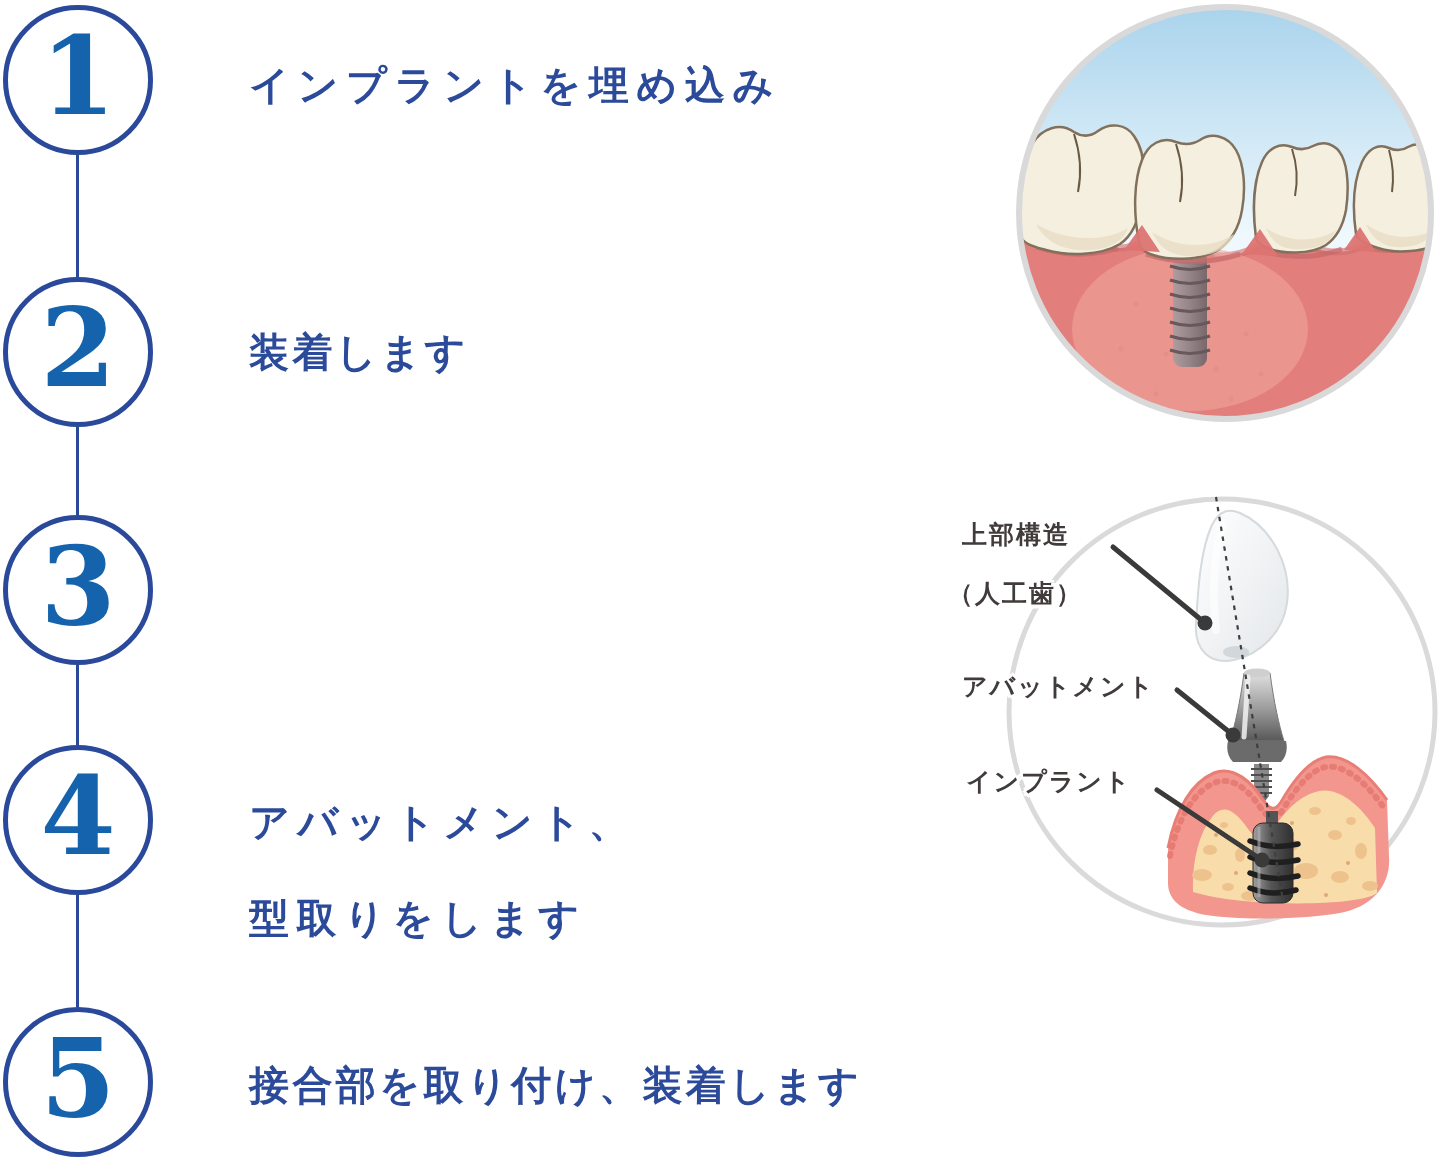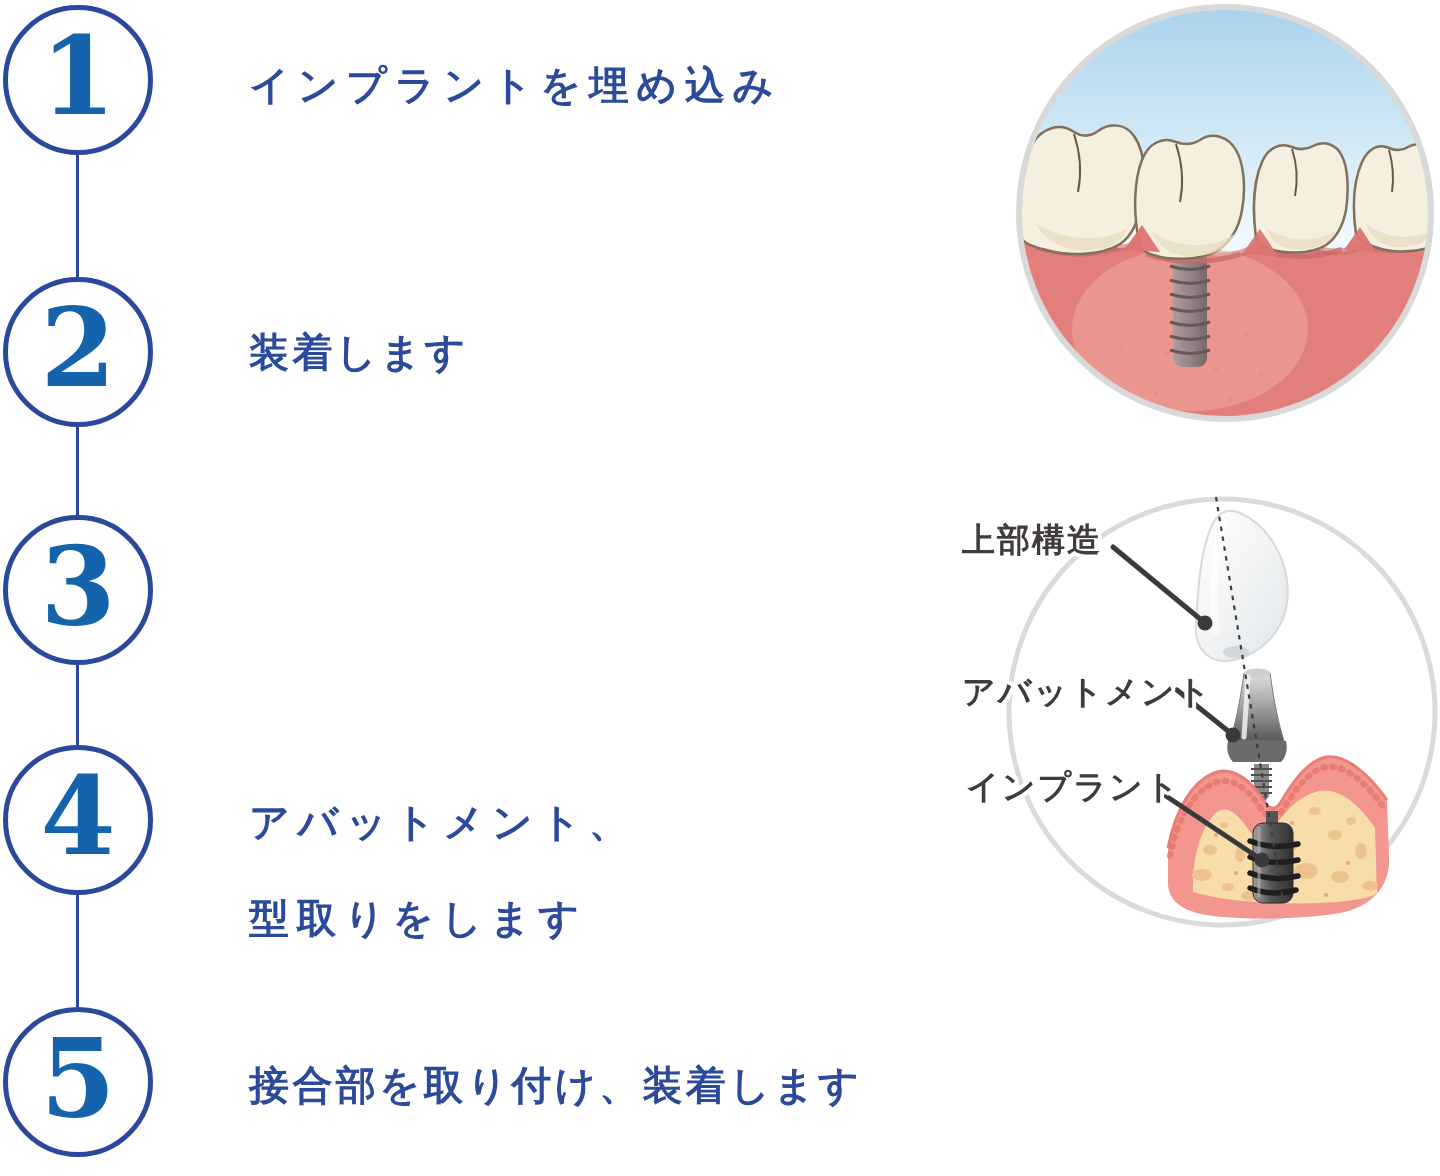--- a/index.html
+++ b/index.html
@@ -17,21 +17,21 @@
 
   .step-text{position:absolute;left:214px;font-family:"DejaVu Serif","Liberation Serif",serif;
              font-weight:700;font-size:40px;line-height:96px;color:#2b4a9a;white-space:nowrap;margin-left:35px;}
   .t1{top:37px}.t2{top:304px}.t3{top:540px}.t4{top:774px}.t5{top:1037px}
   .ls-wide{letter-spacing:.19em}.ls-norm{letter-spacing:.085em}
 
   
   .illo-top{position:absolute;left:1016px;top:4px;width:420px;height:420px;}
   .illo-bottom{position:absolute;left:940px;top:455px;width:500px;height:520px;}
   .dlabel{position:absolute;font-family:Liberation Serif, serif;font-weight:700;
-          font-size:33px;letter-spacing:2px;color:#413b3b;white-space:nowrap;
+          font-size:25px;letter-spacing:2px;color:#413b3b;white-space:nowrap;
           text-shadow:-3px -3px 0 #fff,3px -3px 0 #fff,-3px 3px 0 #fff,3px 3px 0 #fff,
                       0 -4px 0 #fff,0 4px 0 #fff,-4px 0 0 #fff,4px 0 0 #fff;}
   .l1a{left:22px;top:63px}.l1b{left:8px;top:122px}.l2{left:22px;top:215px}.l3{left:26px;top:310px}
 </style>
 </head>
 <body>
 
 <div class="canvas">
 
   <div class="connector k1"></div>
@@ -245,17 +245,18 @@
         <path d="M 217,335 L 322,405"></path>
       </g>
       <g fill="#3a3a3a">
         <circle cx="265" cy="168" r="7.5"></circle>
           <circle cx="293" cy="280" r="7.5"></circle>
           <circle cx="322" cy="405" r="7.5"></circle>
       </g>
     </svg>
 
     <div class="dlabel l1a">上部構造</div>
+    <div class="dlabel l1b">（人工歯）</div>
     <div class="dlabel l2">アバットメント</div>
     <div class="dlabel l3">インプラント</div>
   </div>
 
 </div>
 
 </body></html>

